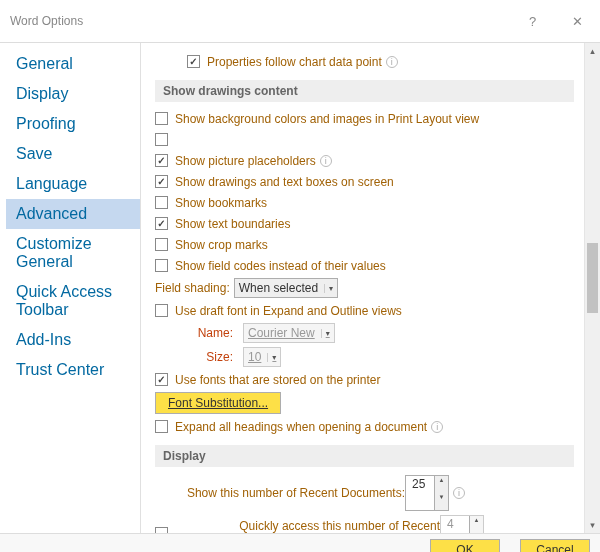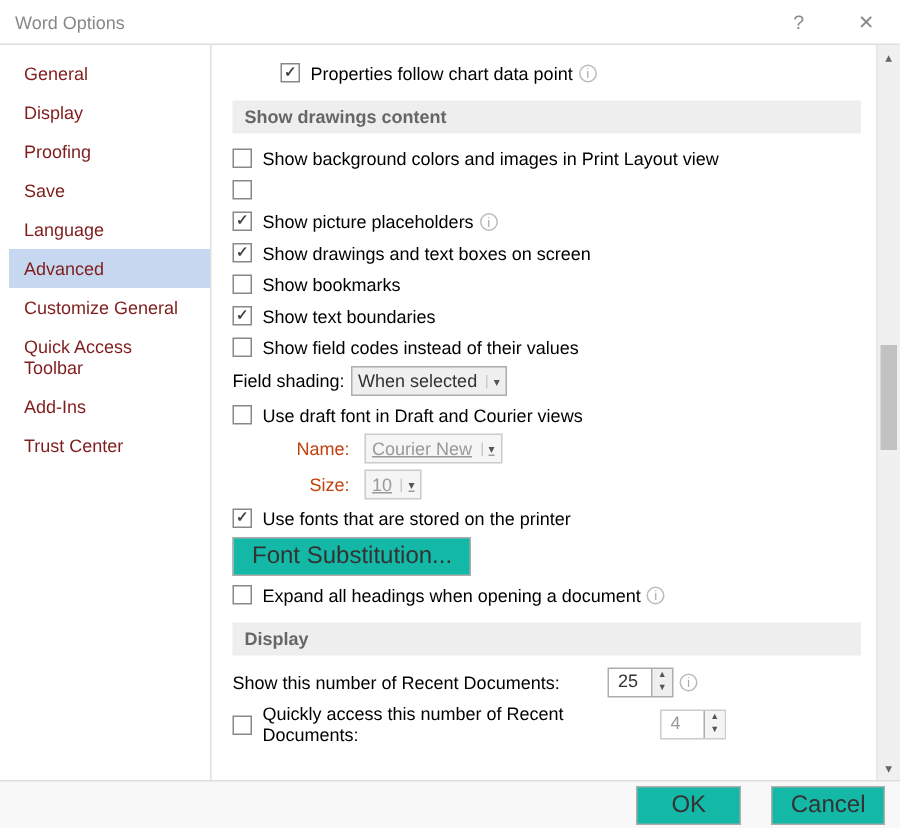--- a/index.html
+++ b/index.html
@@ -6,21 +6,21 @@
   body {
     margin: 0; padding: 0;
     font-family: "Segoe UI", Tahoma, sans-serif;
     font-size: 12px;
     background: #fff;
     color: #333;
     width: 600px; height: 552px;
     overflow: hidden;
   }
   .titlebar {
-    height: 30px;
+    height: 43px;
     border-bottom: 1px solid #ddd;
     display: flex; align-items: center;
     padding-left: 10px;
     color: #888;
     font-size: 12px;
   }
   .titlebar .spacer { flex: 1; }
   .titlebar .tb-btn {
     width: 45px; height: 30px;
     display: flex; align-items: center; justify-content: center;
@@ -31,23 +31,23 @@
     height: 490px;
   }
   .sidebar {
     width: 135px;
     border-right: 1px solid #e0e0e0;
     padding-top: 6px;
     margin-left: 6px;
   }
   .sidebar-item {
     padding: 6px 10px;
-    color: #7f1d1d;
+    color: #0369a1;
     cursor: pointer;
-    font-size: 12px;
+    font-size: 16px;
   }
   .sidebar-item.selected {
     background: #c5d8ef;
   }
   .content-wrap {
     flex: 1;
     position: relative;
     display: flex;
   }
   .content {
@@ -97,46 +97,47 @@
     display: inline-block;
     width: 12px; height: 12px;
     border: 1px solid #bbb;
     border-radius: 50%;
     font-size: 9px; line-height: 11px;
     text-align: center;
     color: #aaa;
     margin-left: 4px;
   }
   .info::before { content: "i"; }
-  .lbl { color: #000000; }
+  .lbl { color: #a16207; text-align: right; }
   .select {
     border: 1px solid #adadad;
     background: #efefef;
     padding: 1px 4px;
     display: inline-flex; align-items: center;
     height: 20px;
     font-size: 12px;
     margin-left: 4px;
   }
   .select .caret {
     margin-left: 6px; font-size: 8px; color: #555;
     border-left: 1px solid #ccc; padding-left: 4px;
   }
   .select.disabled { color: #999; border-color: #ccc; background: #f5f5f5; text-decoration: underline; }
   .btn {
     border: 1px solid #adadad;
-    background: #14b8a6;
+    background: #fde047;
     padding: 3px 12px;
-    font-size: 16px;
+    font-size: 12px;
     cursor: pointer;
+    text-decoration: underline;
   }
   .numinput {
     display: inline-flex; align-items: stretch;
     border: 1px solid #adadad;
-    height: 20px;
+    height: 36px;
     background: #fff;
   }
   .numinput .val { padding: 1px 6px; min-width: 28px; font-size: 12px; }
   .numinput .spin {
     display: flex; flex-direction: column;
     border-left: 1px solid #adadad;
     width: 14px;
     background: #efefef;
   }
   .numinput .spin div { flex:1; font-size: 6px; text-align: center; line-height: 9px; color: #555; }
@@ -207,34 +208,38 @@
       <div class="row">
         <span class="cb"></span>
         <span class="lbl">Show bookmarks</span>
       </div>
       <div class="row">
         <span class="cb checked"></span>
         <span class="lbl">Show text boundaries</span>
       </div>
       <div class="row">
         <span class="cb"></span>
+        <span class="lbl">Show crop marks</span>
+      </div>
+      <div class="row">
+        <span class="cb"></span>
         <span class="lbl">Show field codes instead of their values</span>
       </div>
 
       <div class="row">
         <span class="lbl">Field shading:</span>
         <span class="select">
           <span>When selected</span>
           <span class="caret">▾</span>
         </span>
       </div>
 
       <div class="row">
         <span class="cb"></span>
-        <span class="lbl">Use draft font in Draft and Courier views</span>
+        <span class="lbl">Use draft font in Expand and Outline views</span>
       </div>
 
       <div class="sub-field">
         <span class="fl">Name:</span>
         <span class="select disabled">
           <span>Courier New</span>
           <span class="caret">▾</span>
         </span>
       </div>
       <div class="sub-field">

